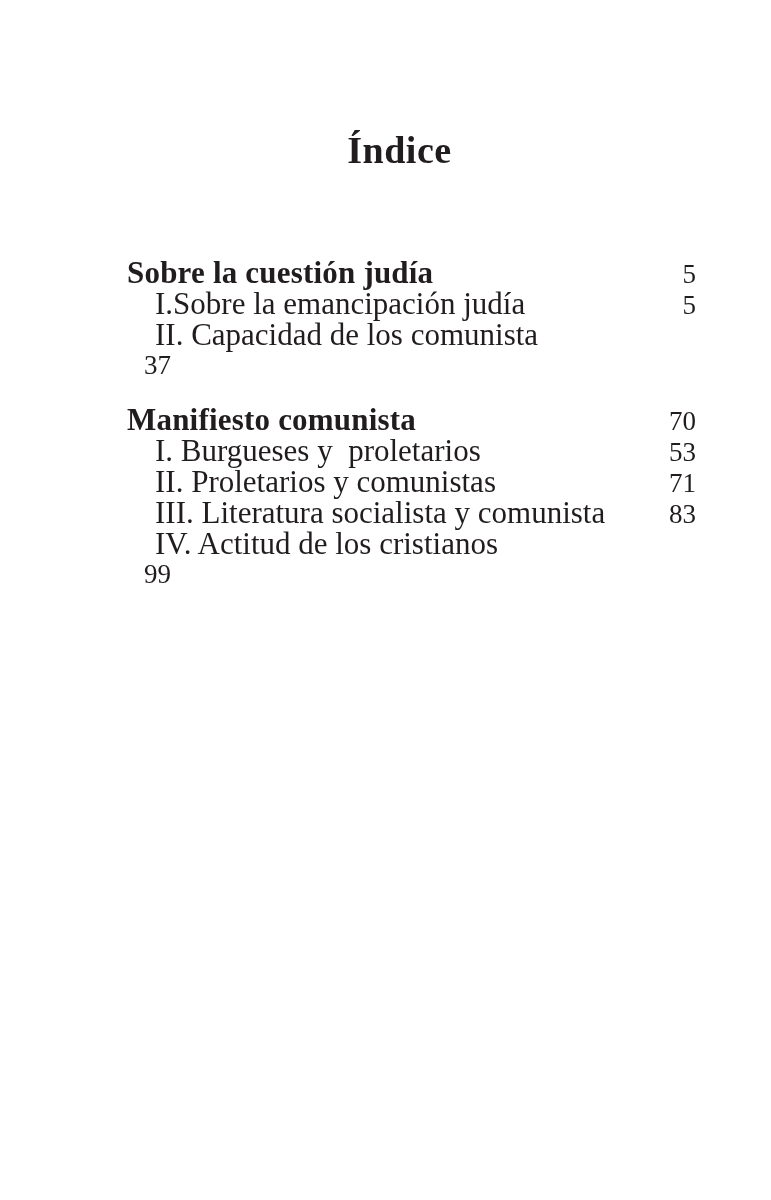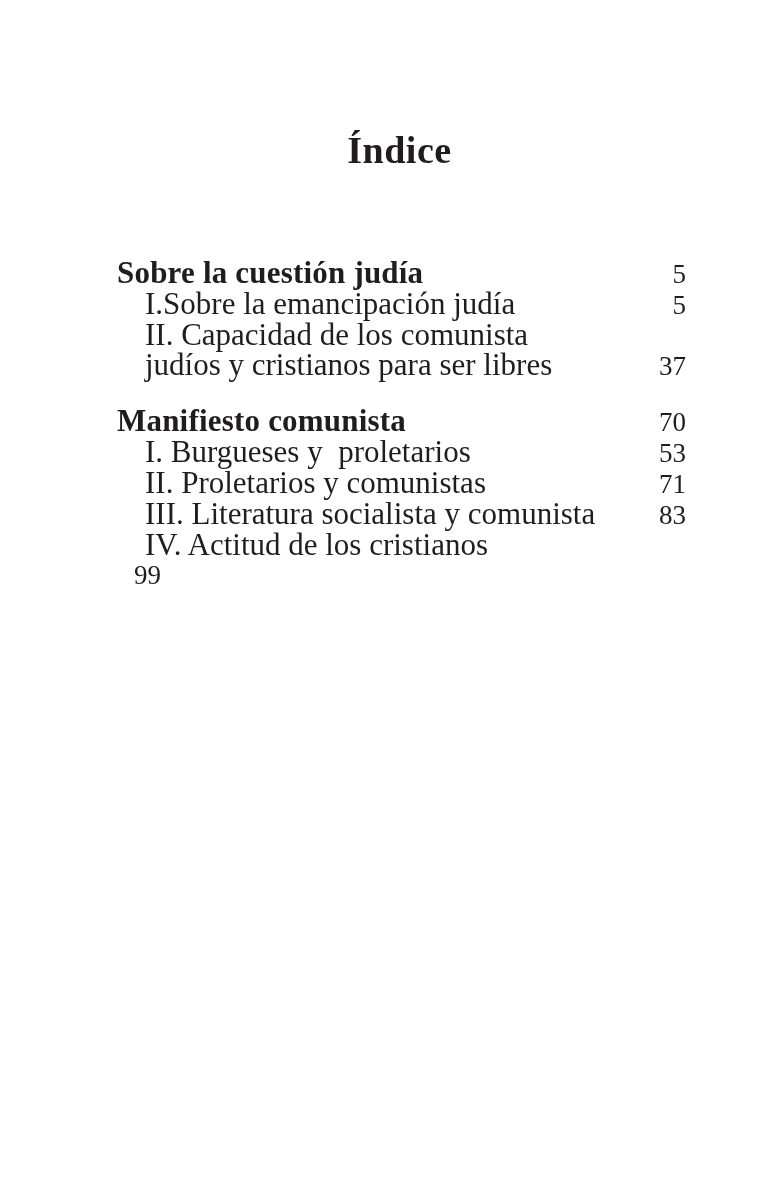--- a/index.html
+++ b/index.html
@@ -26,21 +26,21 @@
     position: relative;
     left: 14px;
     text-align: center;
     font-weight: bold;
     font-size: 38px;
     line-height: 1;
     letter-spacing: 0.5px;
   }
   .toc {
     position: absolute;
-    left: 117px;
+    left: 127px;
     top: 258px;
     width: 569px;
   }
   .toc-section + .toc-section {
     margin-top: 25px;
   }
   .row {
     display: flex;
     justify-content: space-between;
     align-items: baseline;
@@ -82,21 +82,20 @@
       </div>
       <div class="row entry">
         <span class="label">I.Sobre la emancipación judía</span>
         <span class="pagenum">5</span>
       </div>
       <div class="row entry">
         <span class="label">II. Capacidad de los comunista</span>
         <span class="pagenum"></span>
       </div>
       <div class="row entry">
-        <span class="label">judíos y cristianos para ser libres</span>
         <span class="pagenum">37</span>
       </div>
     </section>
 
     <section class="toc-section">
       <div class="row heading">
         <span class="label">Manifiesto comunista</span>
         <span class="pagenum">70</span>
       </div>
       <div class="row entry">

